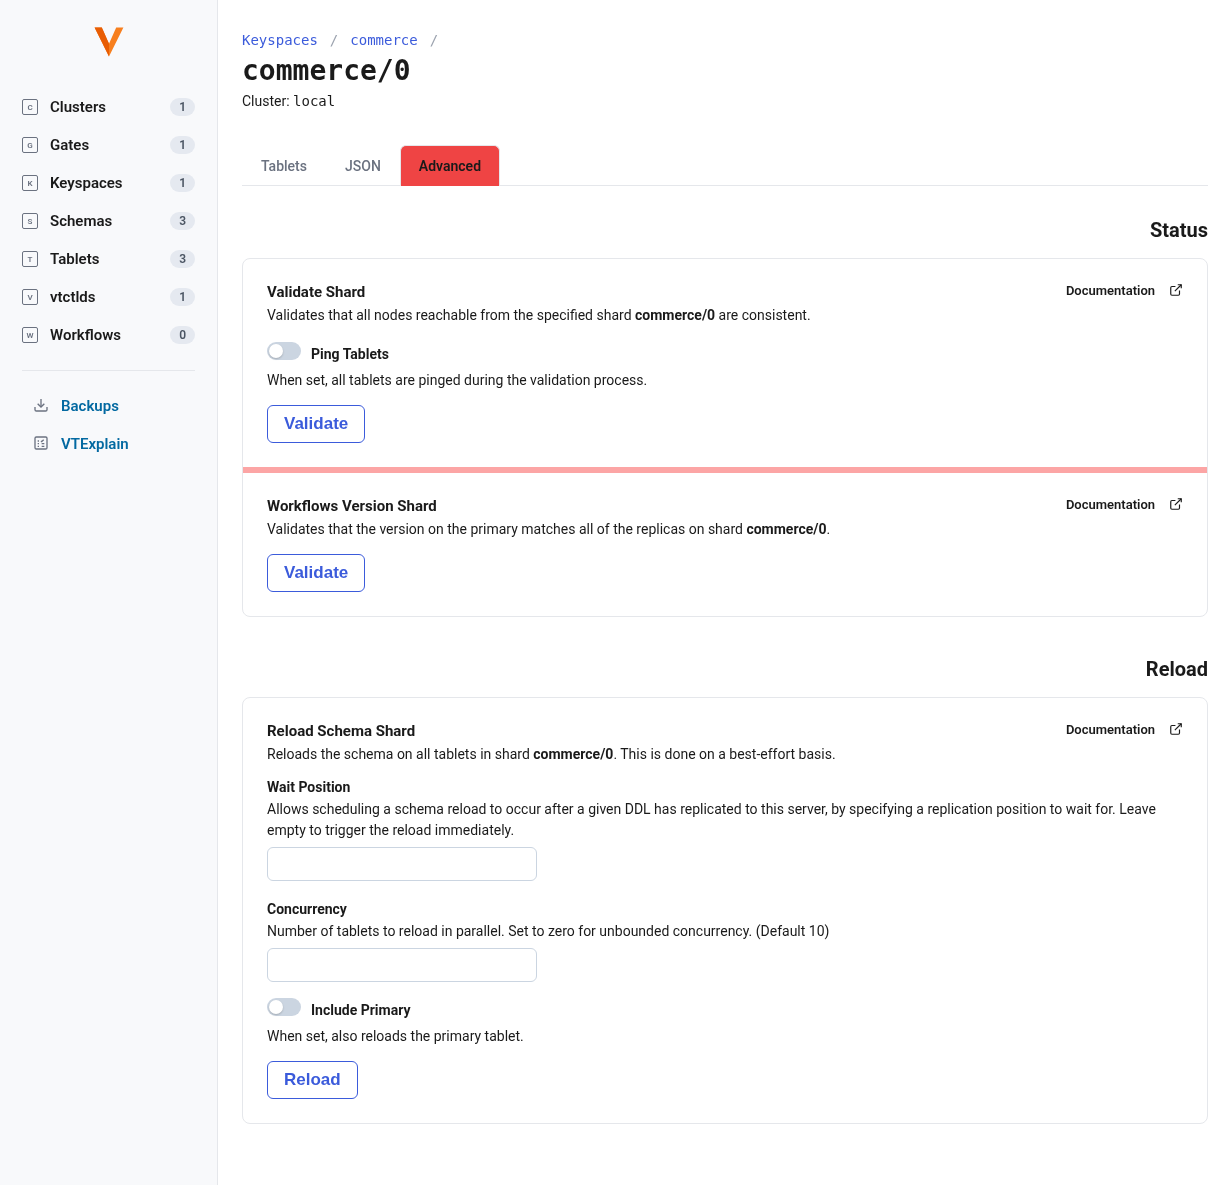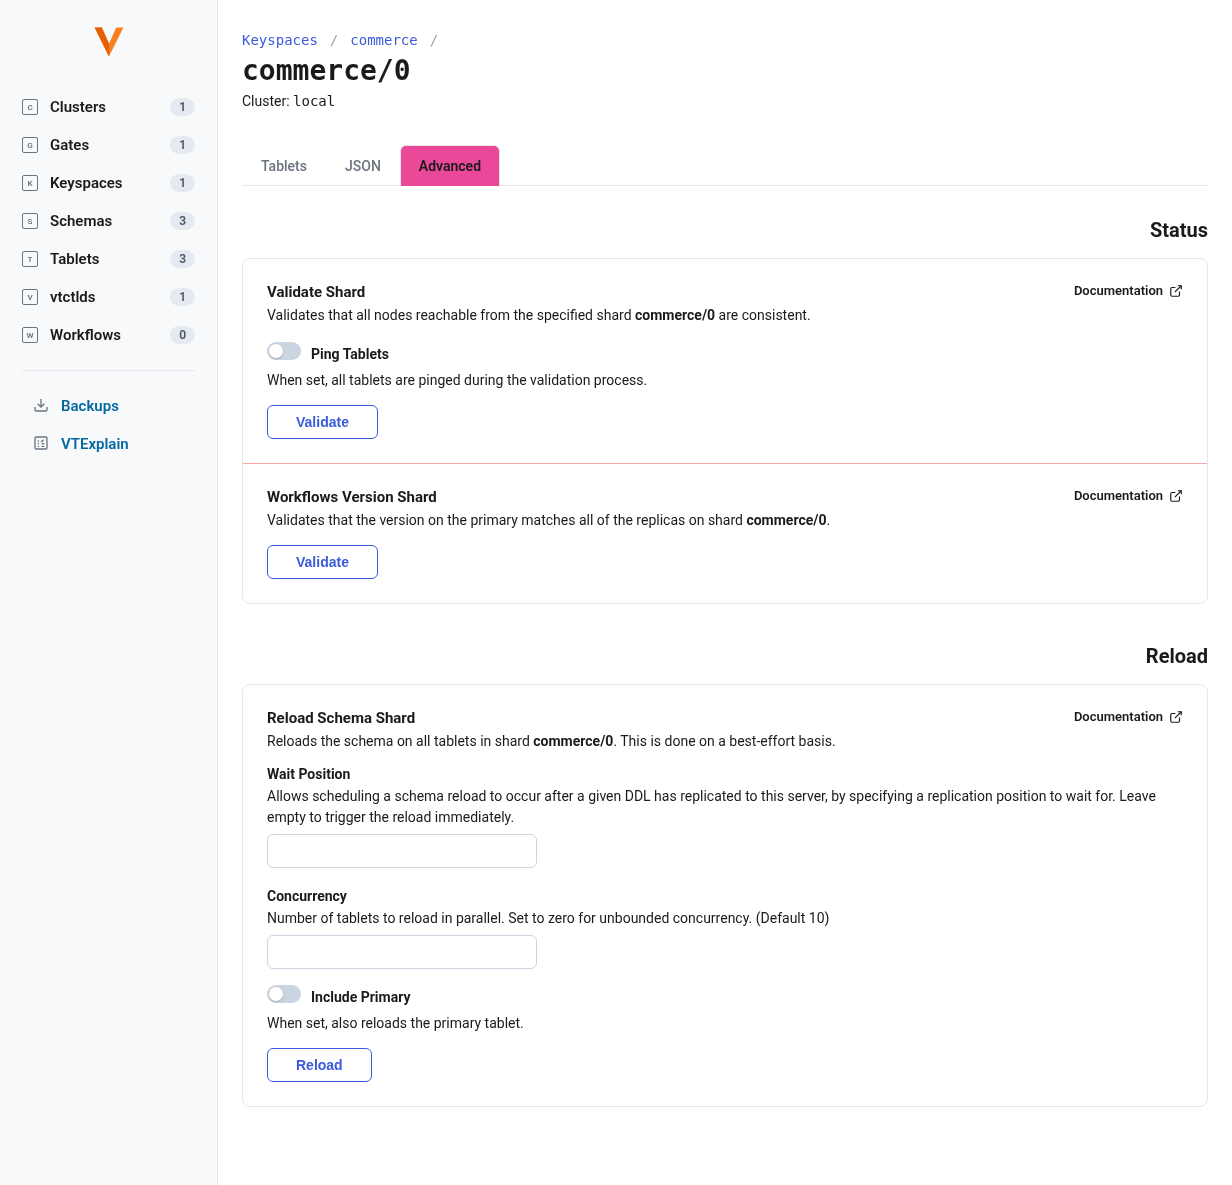--- a/index.html
+++ b/index.html
@@ -17,36 +17,36 @@
 .tool-icon { width: 16px; height: 16px; margin-right: 12px; color: #6b7280; flex-shrink: 0; }
 .main { flex: 1; padding: 32px 24px 40px 24px; overflow-y: auto; }
 .breadcrumb { display: flex; align-items: center; gap: 12px; font-family: ui-monospace, "SF Mono", Menlo, monospace; font-size: 14px; margin-bottom: 6px; }
 .breadcrumb a { color: #3b5bdb; text-decoration: none; }
 .breadcrumb-sep { color: #9ca3af; }
 .page-title { font-family: ui-monospace, "SF Mono", Menlo, monospace; font-size: 28px; font-weight: 700; margin-bottom: 6px; }
 .cluster-line { font-size: 14px; color: #1a1a1a; margin-bottom: 36px; }
 .cluster-line .mono { font-family: ui-monospace, "SF Mono", Menlo, monospace; }
 .tabs { display: flex; border-bottom: 1px solid #e5e7eb; margin-bottom: 32px; }
 .tab { padding: 12px 18px; font-size: 14px; font-weight: 500; color: #6b7280; cursor: pointer; border: 1px solid transparent; border-bottom: none; border-radius: 6px 6px 0 0; margin-bottom: -1px; }
-.tab.active { color: #1a1a1a; font-weight: 600; border-color: #e5e7eb; background: #ec4899; }
+.tab.active { color: #1a1a1a; font-weight: 600; border-color: #e5e7eb; background: #ef4444; }
 .section-title { font-size: 20px; font-weight: 700; margin-bottom: 16px; text-align: right; }
 .card-group { border: 1px solid #e5e7eb; border-radius: 8px; margin-bottom: 40px; }
-.card { padding: 24px; border-bottom: 1px solid #fca5a5; }
+.card { padding: 24px; border-bottom: 6px solid #fca5a5; }
 .card:last-child { border-bottom: none; }
 .card-header { display: flex; justify-content: space-between; align-items: flex-start; margin-bottom: 4px; }
 .card-title { font-size: 15px; font-weight: 700; }
-.doc-link { display: flex; align-items: center; gap: 6px; color: #1a1a1a; font-size: 13px; font-weight: 600; cursor: pointer; }
+.doc-link { display: flex; align-items: flex-start; gap: 14px; color: #1a1a1a; font-size: 13px; font-weight: 600; cursor: pointer; }
 .doc-link svg { width: 14px; height: 14px; }
 .card-desc { font-size: 14px; color: #1a1a1a; margin-bottom: 14px; line-height: 1.5; }
 .toggle-row { display: flex; align-items: center; gap: 10px; margin-bottom: 8px; }
 .toggle { width: 34px; height: 18px; background: #cbd5e1; border-radius: 10px; position: relative; cursor: pointer; }
 .toggle::after { content: ""; position: absolute; width: 14px; height: 14px; background: #fff; border-radius: 50%; top: 2px; left: 2px; box-shadow: 0 1px 2px rgba(0,0,0,0.2); }
 .toggle-label { font-size: 14px; font-weight: 700; margin-top: 6px; }
 .help-text { font-size: 14px; color: #1a1a1a; margin-bottom: 14px; line-height: 1.5; }
-.btn { display: inline-block; padding: 8px 28px; border: 1.5px solid #3b5bdb; color: #3b5bdb; background: #fff; border-radius: 6px; font-size: 14px; font-weight: 600; cursor: pointer; }
+.btn { display: inline-block; padding: 8px 16px; border: 1.5px solid #3b5bdb; color: #3b5bdb; background: #fff; border-radius: 6px; font-size: 17px; font-weight: 600; cursor: pointer; }
 .field-label { font-size: 14px; font-weight: 700; margin-bottom: 4px; margin-top: 6px; }
 .text-input, .number-input { width: 270px; padding: 8px 10px; border: 1px solid #cbd5e1; border-radius: 6px; font-size: 14px; margin-top: 6px; margin-bottom: 14px; background: #fff; }
 strong { font-weight: 700; }
 </style>
 </head>
 <body>
 
 <div class="app">
   <aside class="sidebar">
     <div class="logo">

